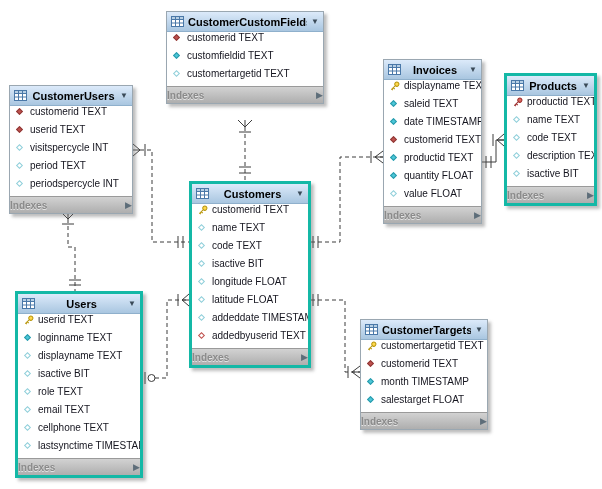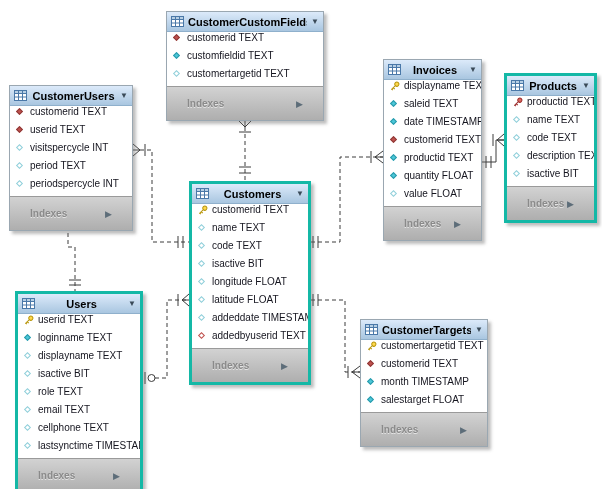--- a/index.html
+++ b/index.html
@@ -19,21 +19,21 @@
   .ticon{flex:none;display:inline-flex;}
   .tfields{background:#fff;}
   .frow{height:18px;display:flex;align-items:flex-start;padding:0 3px 0 4px;white-space:nowrap;overflow:hidden;}
   .flabel{color:#14141e;}
   .fi{width:13px;height:13px;position:relative;flex:none;margin-right:3px;display:inline-block;}
   .fi.dmd::before{content:"";position:absolute;left:3px;top:3px;width:5px;height:5px;transform:rotate(45deg);box-sizing:border-box;}
   .fi.cyan-f::before{background:#4cc7d8;border:1px solid #2a9aab;}
   .fi.cyan-h::before{background:#fff;border:1px solid #8fcfda;}
   .fi.red-f::before{background:#c0504d;border:1px solid #8e3a38;}
   .fi.red-h::before{background:#fff;border:1px solid #c0504d;}
-  .tfoot{height:34px;display:flex;align-items:center;padding:0 20px;box-sizing:border-box;
+  .tfoot{height:17px;display:flex;align-items:center;padding:0 0;box-sizing:border-box;
          background:linear-gradient(#d2d2d2,#aeaeae);border-top:1px solid #9a9a9a;}
   .flab{flex:1;font-weight:bold;color:#8a8a8a;text-shadow:0 1px 0 #e4e4e4;font-size:10px;}
   .farrow{color:#5d6d79;font-size:9px;}
 </style>
 </head>
 <body>
 
 <div class="canvas">
 
   <svg class="edges" width="602" height="489">

